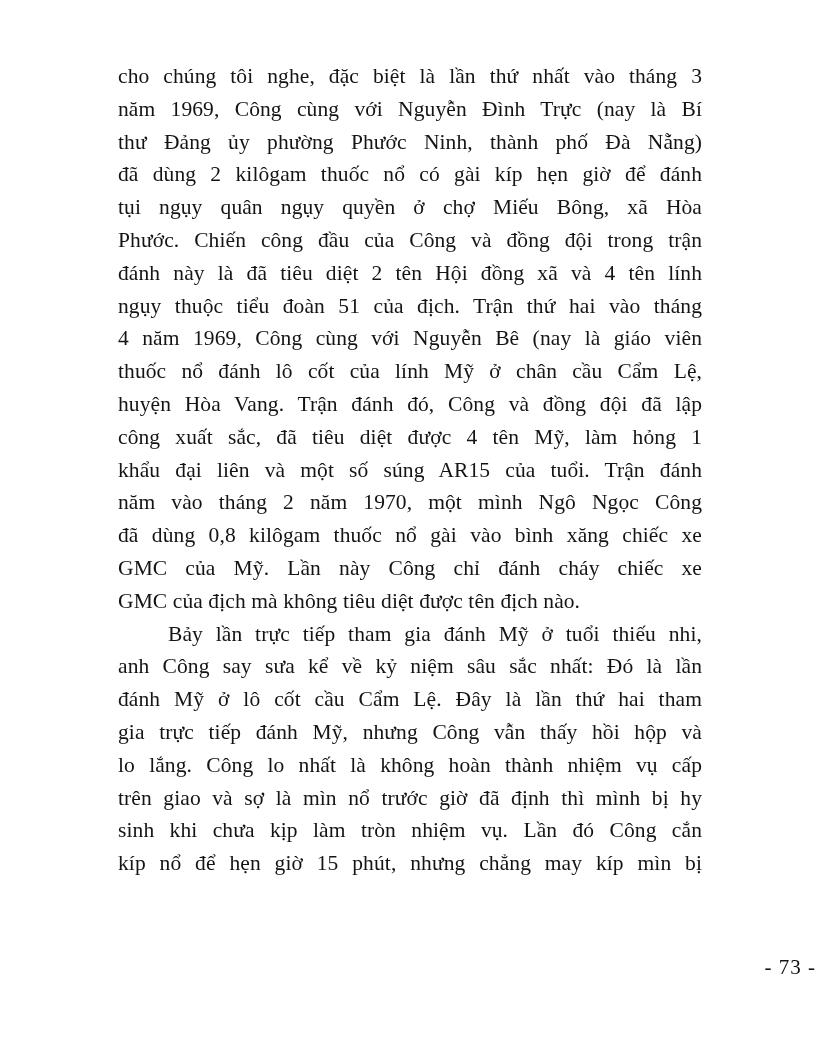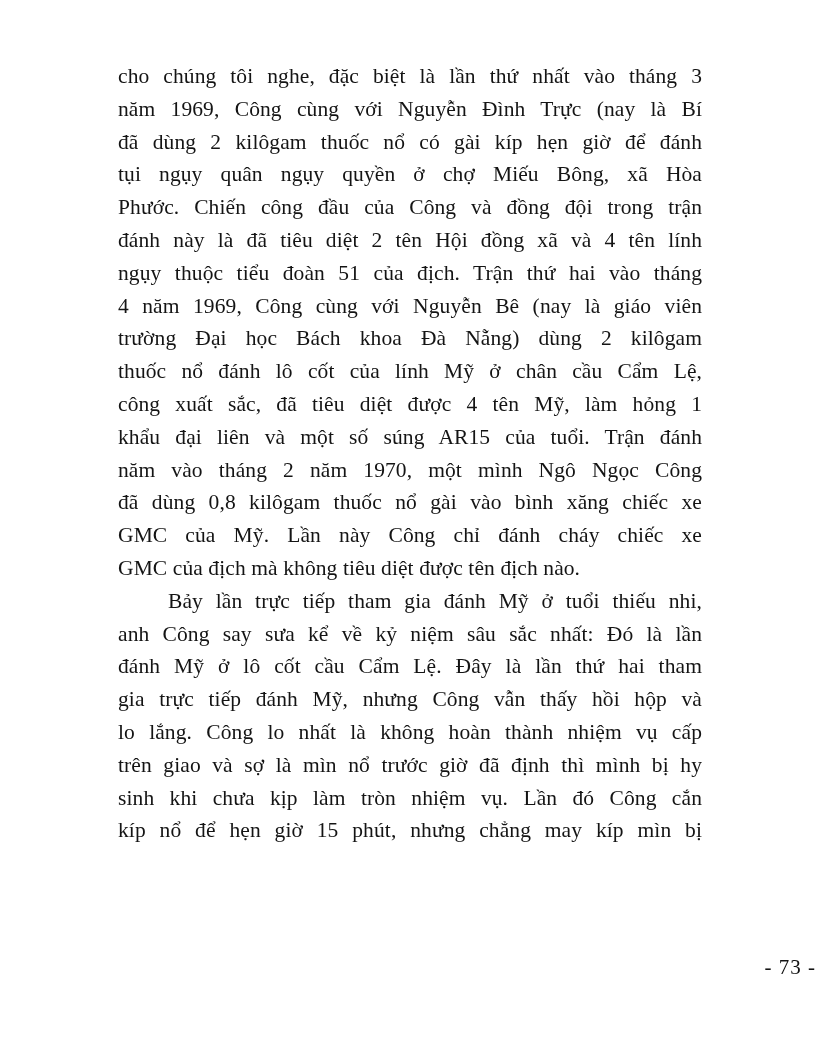--- a/index.html
+++ b/index.html
@@ -55,28 +55,29 @@
 </style>
 </head>
 <body>
 
 <div class="page">
   <div class="textblock">
 
     <div class="para">
       <div class="line">cho chúng tôi nghe, đặc biệt là lần thứ nhất vào tháng 3</div>
       <div class="line">năm 1969, Công cùng với Nguyễn Đình Trực (nay là Bí</div>
+      <div class="line">thư Đảng ủy phường Phước Ninh, thành phố Đà Nẵng)</div>
       <div class="line">đã dùng 2 kilôgam thuốc nổ có gài kíp hẹn giờ để đánh</div>
       <div class="line">tụi ngụy quân ngụy quyền ở chợ Miếu Bông, xã Hòa</div>
       <div class="line">Phước. Chiến công đầu của Công và đồng đội trong trận</div>
       <div class="line">đánh này là đã tiêu diệt 2 tên Hội đồng xã và 4 tên lính</div>
       <div class="line">ngụy thuộc tiểu đoàn 51 của địch. Trận thứ hai vào tháng</div>
       <div class="line">4 năm 1969, Công cùng với Nguyễn Bê (nay là giáo viên</div>
-      <div class="line">trường Đại học Bách khoa Đà Nẵng) dùng 2 kilôgam</div>
       <div class="line">thuốc nổ đánh lô cốt của lính Mỹ ở chân cầu Cẩm Lệ,</div>
+      <div class="line">huyện Hòa Vang. Trận đánh đó, Công và đồng đội đã lập</div>
       <div class="line">công xuất sắc, đã tiêu diệt được 4 tên Mỹ, làm hỏng 1</div>
       <div class="line">khẩu đại liên và một số súng AR15 của tuổi. Trận đánh</div>
       <div class="line">năm vào tháng 2 năm 1970, một mình Ngô Ngọc Công</div>
       <div class="line">đã dùng 0,8 kilôgam thuốc nổ gài vào bình xăng chiếc xe</div>
       <div class="line">GMC của Mỹ. Lần này Công chỉ đánh cháy chiếc xe</div>
       <div class="line no-just">GMC của địch mà không tiêu diệt được tên địch nào.</div>
     </div>
 
     <div class="para">
       <div class="line indent">Bảy lần trực tiếp tham gia đánh Mỹ ở tuổi thiếu nhi,</div>

